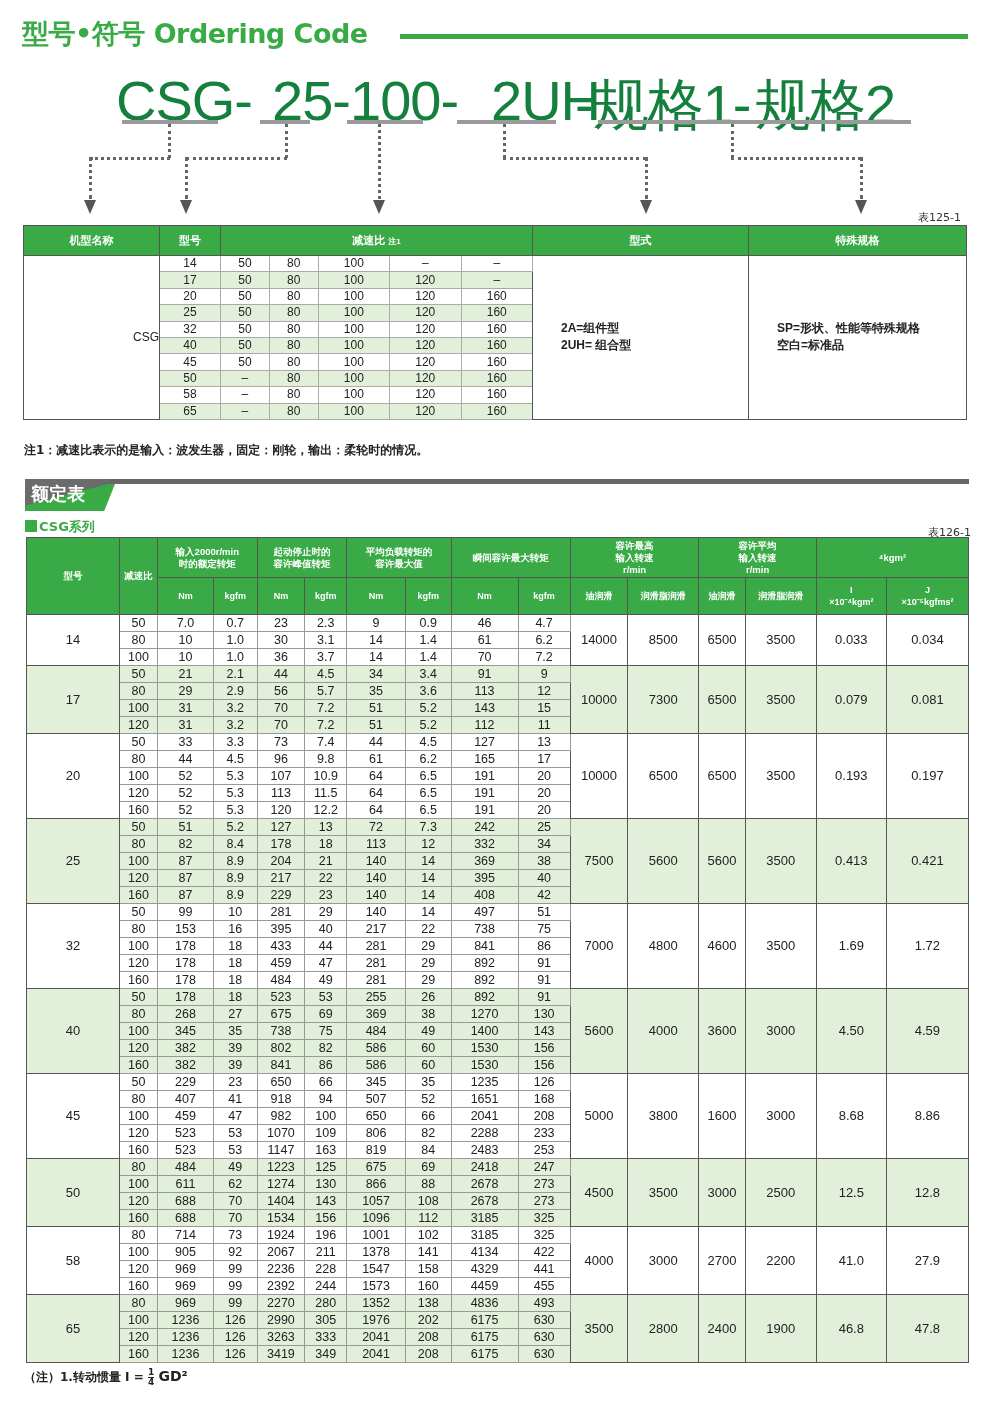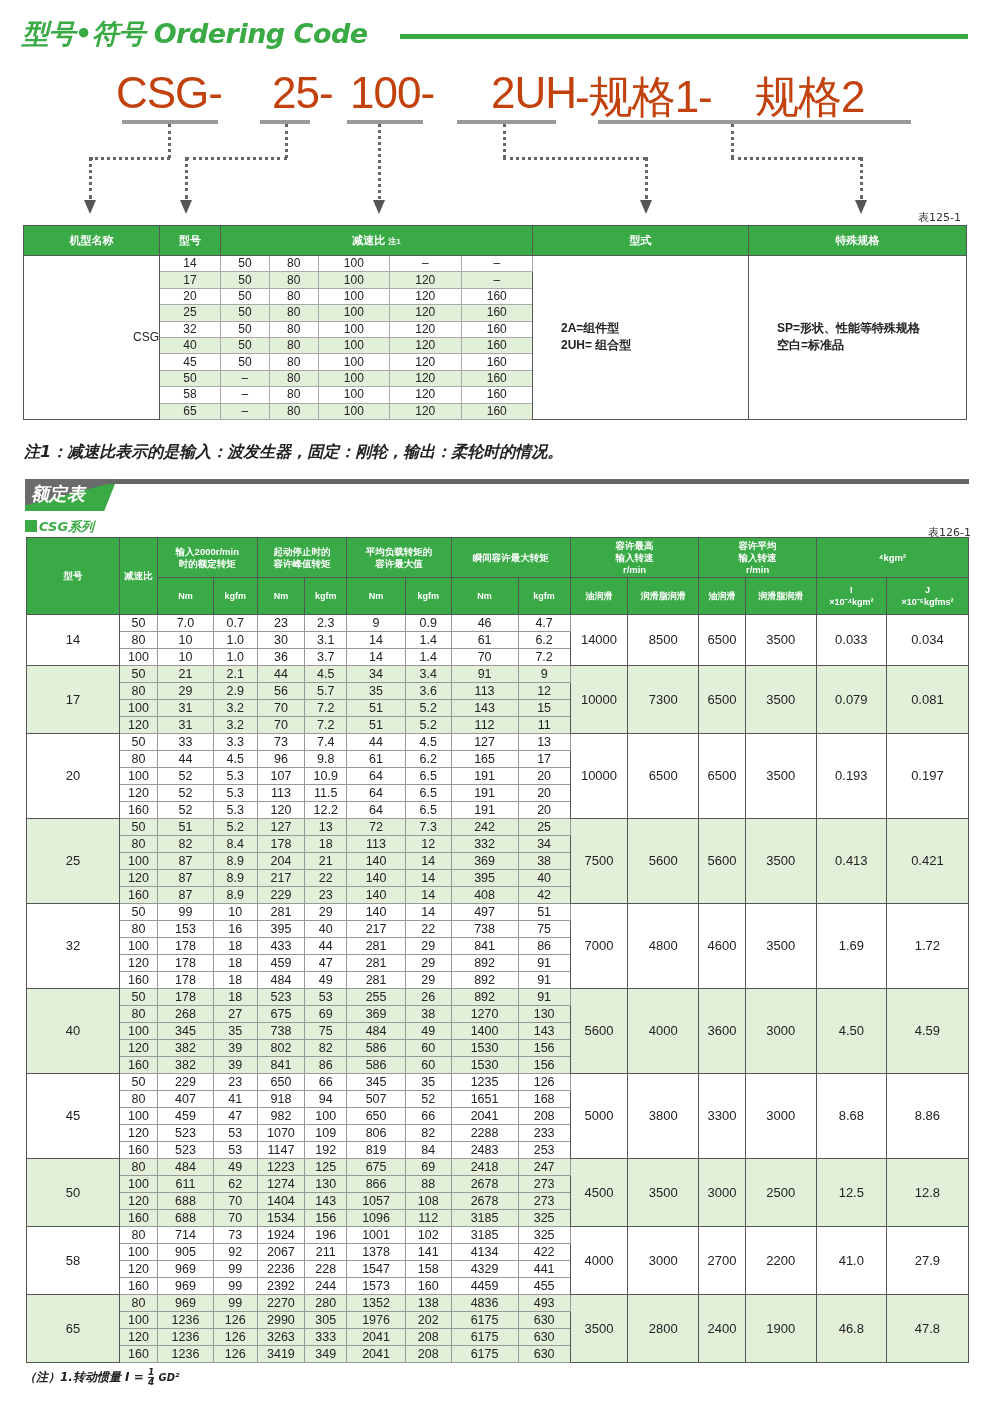--- a/index.html
+++ b/index.html
@@ -1,42 +1,42 @@
 <!DOCTYPE html>
 <html><head>
 <meta charset="utf-8">
 <style>
   html, body { margin:0; padding:0; background:#fff; }
   body { width:1000px; height:1405px; position:relative; overflow:hidden;
          font-family:"DejaVu Sans", "Liberation Sans", sans-serif; color:#222; }
-  .abs { position:absolute;font-style:italic; }
+  .abs { position:absolute; }
 
   
   #hdr-title { left:22px; top:16px; font-size:27px; font-weight:bold; color:#3aaa45; letter-spacing:-0.5px; white-space:nowrap; }
   #hdr-line { left:400px; top:34px; width:568px; height:5px; background:#3aaa45; }
 
   
-  .code-seg { position:absolute; top:68px; font-family:"Liberation Sans", sans-serif; font-size:44px; color:#c2410c; white-space:nowrap; letter-spacing:-1px; }
+  .code-seg { position:absolute; top:68px; font-family:"Liberation Sans", sans-serif; font-size:56px; color:#15803d; white-space:nowrap; letter-spacing:-1px; }
   .uline { position:absolute; top:120px; height:4px; background:#9a9a9a; }
   .dash { position:absolute; border-color:#666; border-style:dotted; border-width:0; }
   .arrow { position:absolute; width:0; height:0; border-left:6px solid transparent; border-right:6px solid transparent; border-top:14px solid #555; }
 
   .tabref { position:absolute; font-size:11px; color:#333; }
 
   
   table { border-collapse:collapse; position:absolute; }
   #t1 { left:23px; top:225px; width:944px; font-family:"Liberation Sans", sans-serif; }
   #t1 th { background:#39aa46; color:#fff; font-size:11px; font-weight:bold; height:27px; border:1.5px solid #555; }
   #t1 td { font-size:12px; text-align:center; height:15.4px; padding:0; border:1px solid #aaa; line-height:15px; }
   #t1 td.big { border:1.5px solid #555; background:#fff; font-size:12px;text-align:right; }
   #t1 tr.alt td.r { background:#e2f0da; }
   #t1 td.r { border-left:1px solid #888; }
   .sp { text-align:left !important; padding-left:28px !important; font-weight:bold; font-size:12px !important; line-height:17px !important; }
 
-  #note1 { left:24px; top:442px; font-size:16px; font-weight:bold; color:#222; }
+  #note1 { left:24px; top:442px; font-size:12px; font-weight:bold; color:#222; }
 
   
   #rated-band { left:25px; top:479px; width:944px; height:5px; background:#666; }
   #rated-tab { left:25px; top:479px; width:85px; height:30px; background:#6b6b6b; clip-path:polygon(0 0,100% 0,86% 100%,0 100%); }
   #rated-tab-green { left:25px; top:484px; width:90px; height:27px; background:#3aaa45; clip-path:polygon(0 80%,92% 0,100% 0,88% 100%,0 100%); }
   #rated-label { left:31px; top:482px; font-size:18px; font-weight:bold; color:#fff; }
 
   #series { left:25px; top:518px; font-size:13px; font-weight:bold; color:#3aaa45; }
   #series-sq { display:inline-block; width:12px; height:12px; background:#3aaa45; margin-right:2px; vertical-align:-1px; }
 
@@ -609,21 +609,21 @@
         <td class="gs">229</td>
         <td>23</td>
         <td class="gs">650</td>
         <td>66</td>
         <td class="gs">345</td>
         <td>35</td>
         <td class="gs">1235</td>
         <td>126</td>
         <td class="merge" rowspan="5">5000</td>
         <td class="merge" rowspan="5">3800</td>
-        <td class="merge" rowspan="5">3300</td>
+        <td class="merge" rowspan="5">1600</td>
         <td class="merge" rowspan="5">3000</td>
         <td class="merge" rowspan="5">8.68</td>
         <td class="merge" rowspan="5">8.86</td>
       </tr>
       <tr>
         <td class="gs">80</td>
         <td class="gs">407</td>
         <td>41</td>
         <td class="gs">918</td>
         <td>94</td>
@@ -652,21 +652,21 @@
         <td class="gs">806</td>
         <td>82</td>
         <td class="gs">2288</td>
         <td>233</td>
       </tr>
       <tr>
         <td class="gs">160</td>
         <td class="gs">523</td>
         <td>53</td>
         <td class="gs">1147</td>
-        <td>192</td>
+        <td>163</td>
         <td class="gs">819</td>
         <td>84</td>
         <td class="gs">2483</td>
         <td>253</td>
       </tr>
     </tbody>
     <tbody class="grp alt">
       <tr>
         <td class="model" rowspan="4">50</td>
         <td class="gs">80</td>
@@ -824,14 +824,14 @@
         <td class="gs">6175</td>
         <td>630</td>
       </tr>
     </tbody>
   </table>
 
 <div id="note2" class="abs">
   <span>（注）1.转动惯量</span>
   <span>I =</span>
   <span class="frac"><span>1</span><br><span style="border-top:1px solid #222;display:inline-block">4</span></span>
-  <span style="font-size:10px">GD²</span>
+  <span style="font-size:14px">GD²</span>
 </div>
 
 </body></html>

